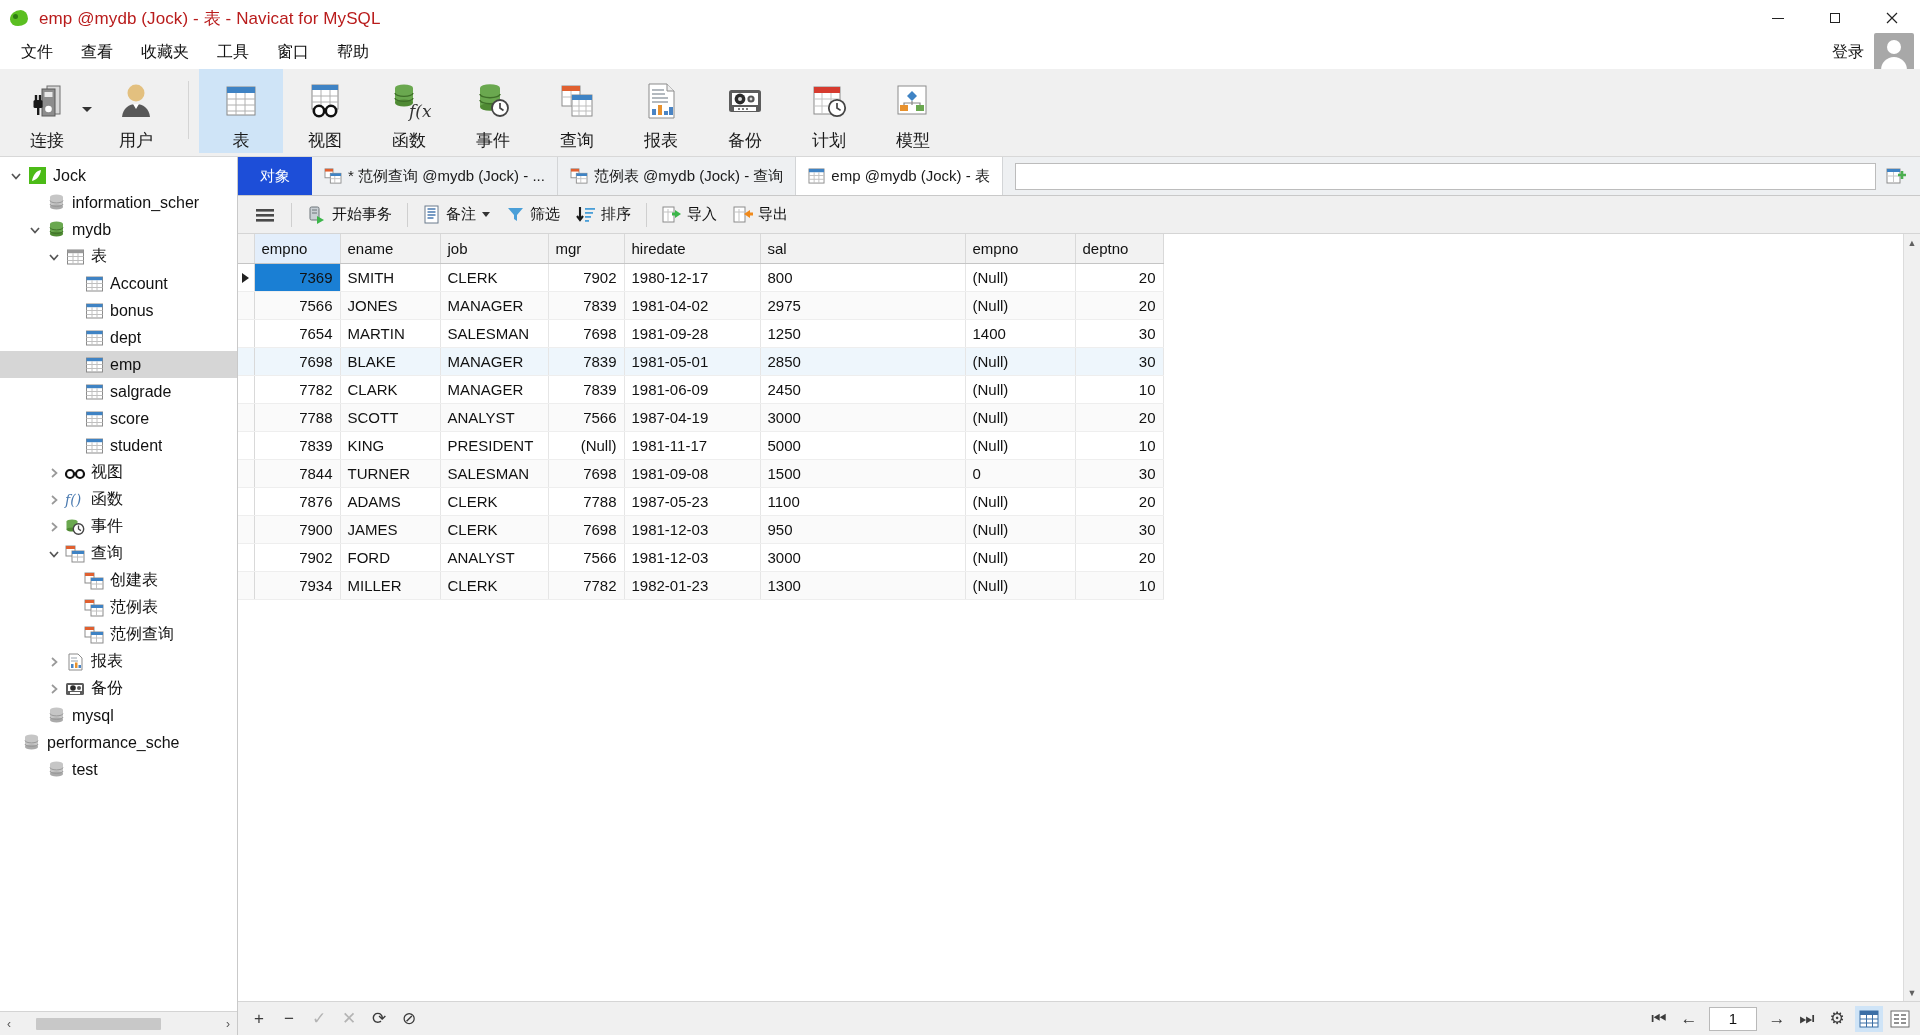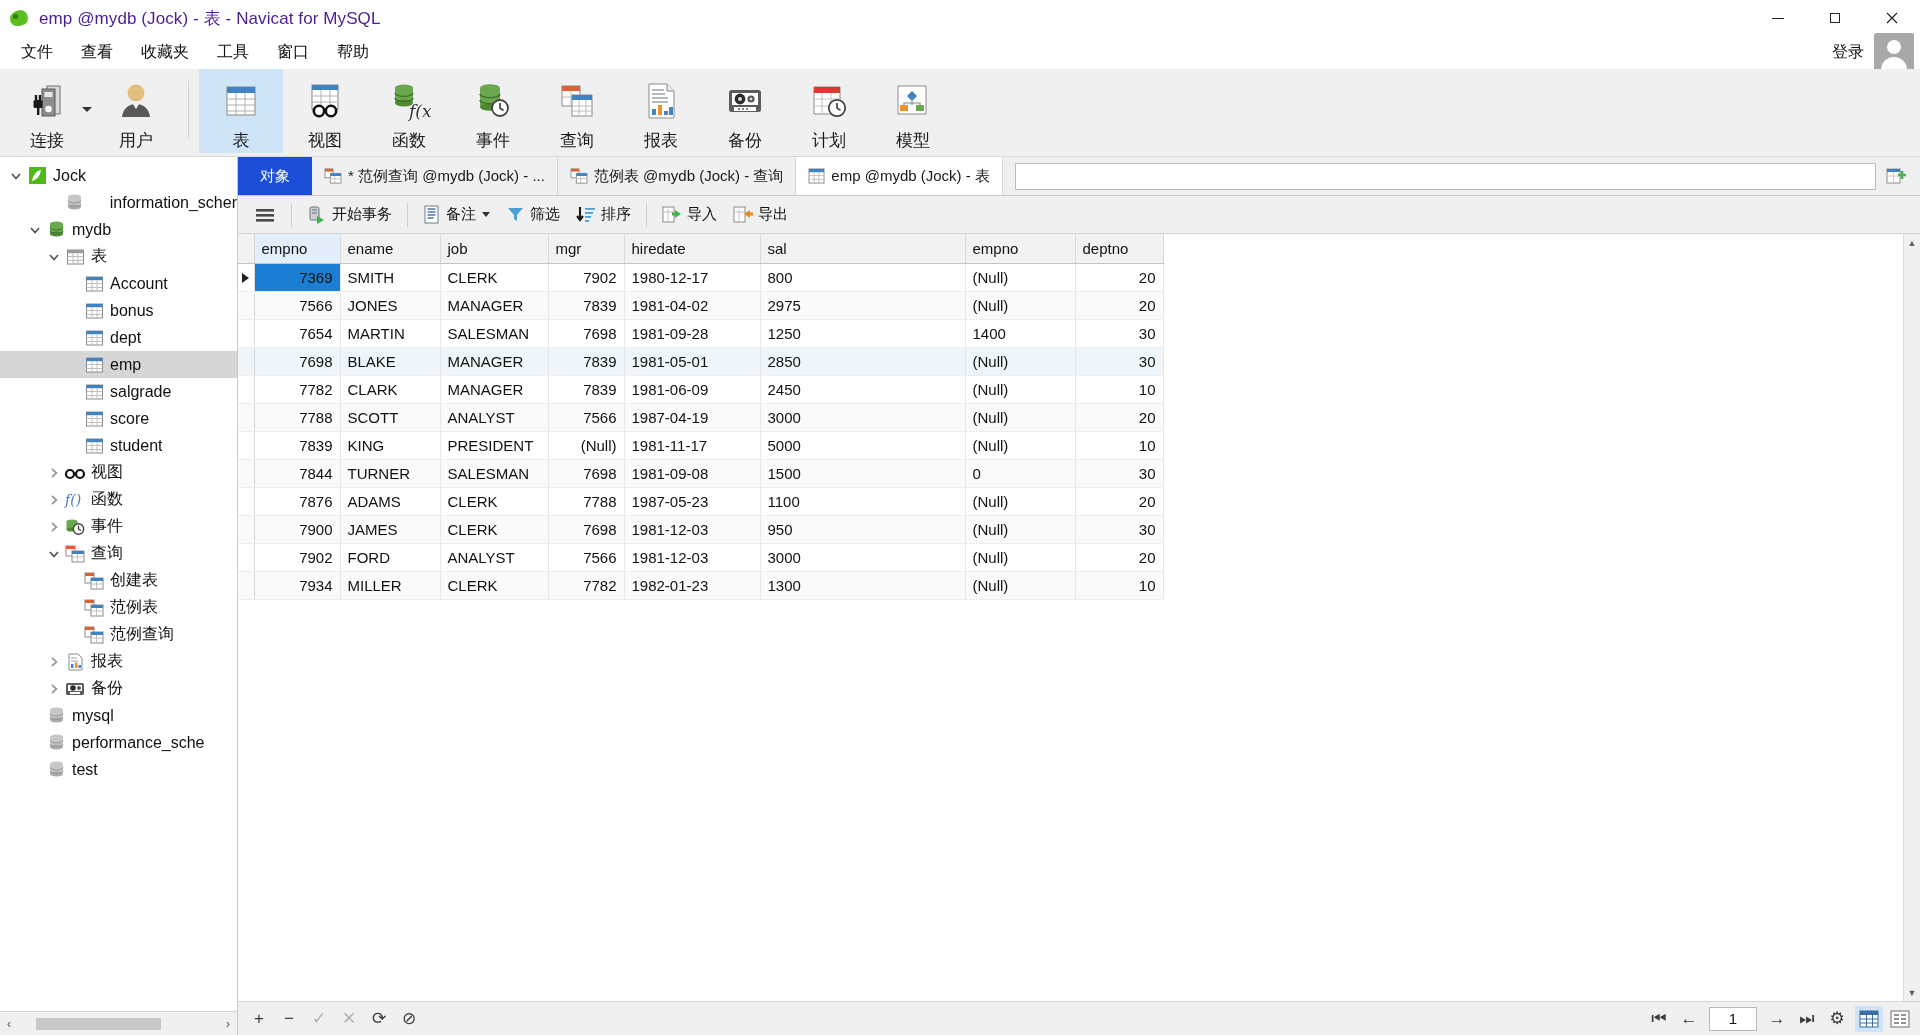--- a/index.html
+++ b/index.html
@@ -14,21 +14,21 @@
   .titlebar { height: 36px; background: #ffffff; display: flex; align-items: center; flex: 0 0 36px; }
   .title-ico { width: 22px; height: 22px; margin-left: 9px; margin-right: 8px; position: relative; }
   .title-ico .leaf {
     position: absolute; width: 18px; height: 16px; left: 1px; top: 3px;
     background: #5bbf21; border-radius: 60% 40% 55% 45% / 60% 55% 45% 40%;
   }
   .title-ico .leaf:after {
     content: ""; position: absolute; width: 5px; height: 5px; left: 3px; top: 4px;
     background: #2e7d12; border-radius: 50%;
   }
-  .title-text { font-size: 17px; color: #4c1d95; letter-spacing: .1px; }
+  .title-text { font-size: 17px; color: #b91c1c; letter-spacing: .1px; }
   .win-btns { margin-left: auto; display: flex; height: 36px; }
   .win-btn { width: 57px; height: 36px; display: flex; align-items: center; justify-content: center; }
   .win-btn svg { display: block; }
 
   
   .menubar { height: 33px; background: #ffffff; display: flex; align-items: center; flex: 0 0 33px; padding-left: 7px; font-family: Liberation Mono, monospace; }
   .menu-item { font-size: 16px; color: #111; padding: 4px 14px; cursor: default; }
   .login-area { margin-left: auto; display: flex; align-items: center; padding-right: 6px; }
   .login-text { font-size: 16px; color: #111; margin-right: 10px; }
   .avatar-btn {
@@ -364,21 +364,21 @@
               </svg>
             </div>
             <div class="t-ico">
               <svg width="19" height="19" viewBox="0 0 19 19">
                 <rect x="1" y="1" width="17" height="17" fill="#4cbb17"></rect>
                 <path d="M13 4 c-5 1 -8 5 -9 11 c4 -1 8 -4 9 -11 z" fill="#fff"></path>
               </svg>
             </div>
             <div class="t-label">Jock</div>
           </div>
-          <div class="tree-row" style="padding-left: 25px; justify-content: space-between;">
+          <div class="tree-row" style="padding-left: 25px;">
             <div class="twisty"></div>
             <div class="t-ico">
               <svg width="19" height="19" viewBox="0 0 19 19">
                 <ellipse cx="9.5" cy="4" rx="6.5" ry="2.4" fill="#c6c6c6"></ellipse>
                 <rect x="3" y="4" width="13" height="10" fill="#c6c6c6"></rect>
                 <ellipse cx="9.5" cy="14" rx="6.5" ry="2.4" fill="#aaa"></ellipse>
                 <path d="M3 7.5 a6.5 2.4 0 0 0 13 0" fill="none" stroke="#999"></path>
                 <path d="M3 11 a6.5 2.4 0 0 0 13 0" fill="none" stroke="#999"></path>
               </svg>
             </div>
@@ -634,21 +634,21 @@
               <svg width="19" height="19" viewBox="0 0 19 19">
                 <ellipse cx="9.5" cy="4" rx="6.5" ry="2.4" fill="#c6c6c6"></ellipse>
                 <rect x="3" y="4" width="13" height="10" fill="#c6c6c6"></rect>
                 <ellipse cx="9.5" cy="14" rx="6.5" ry="2.4" fill="#aaa"></ellipse>
                 <path d="M3 7.5 a6.5 2.4 0 0 0 13 0" fill="none" stroke="#999"></path>
                 <path d="M3 11 a6.5 2.4 0 0 0 13 0" fill="none" stroke="#999"></path>
               </svg>
             </div>
             <div class="t-label">mysql</div>
           </div>
-          <div class="tree-row" style="padding-left: 25px;">
+          <div class="tree-row" style="">
             <div class="twisty"></div>
             <div class="t-ico">
               <svg width="19" height="19" viewBox="0 0 19 19">
                 <ellipse cx="9.5" cy="4" rx="6.5" ry="2.4" fill="#c6c6c6"></ellipse>
                 <rect x="3" y="4" width="13" height="10" fill="#c6c6c6"></rect>
                 <ellipse cx="9.5" cy="14" rx="6.5" ry="2.4" fill="#aaa"></ellipse>
                 <path d="M3 7.5 a6.5 2.4 0 0 0 13 0" fill="none" stroke="#999"></path>
                 <path d="M3 11 a6.5 2.4 0 0 0 13 0" fill="none" stroke="#999"></path>
               </svg>
             </div>

